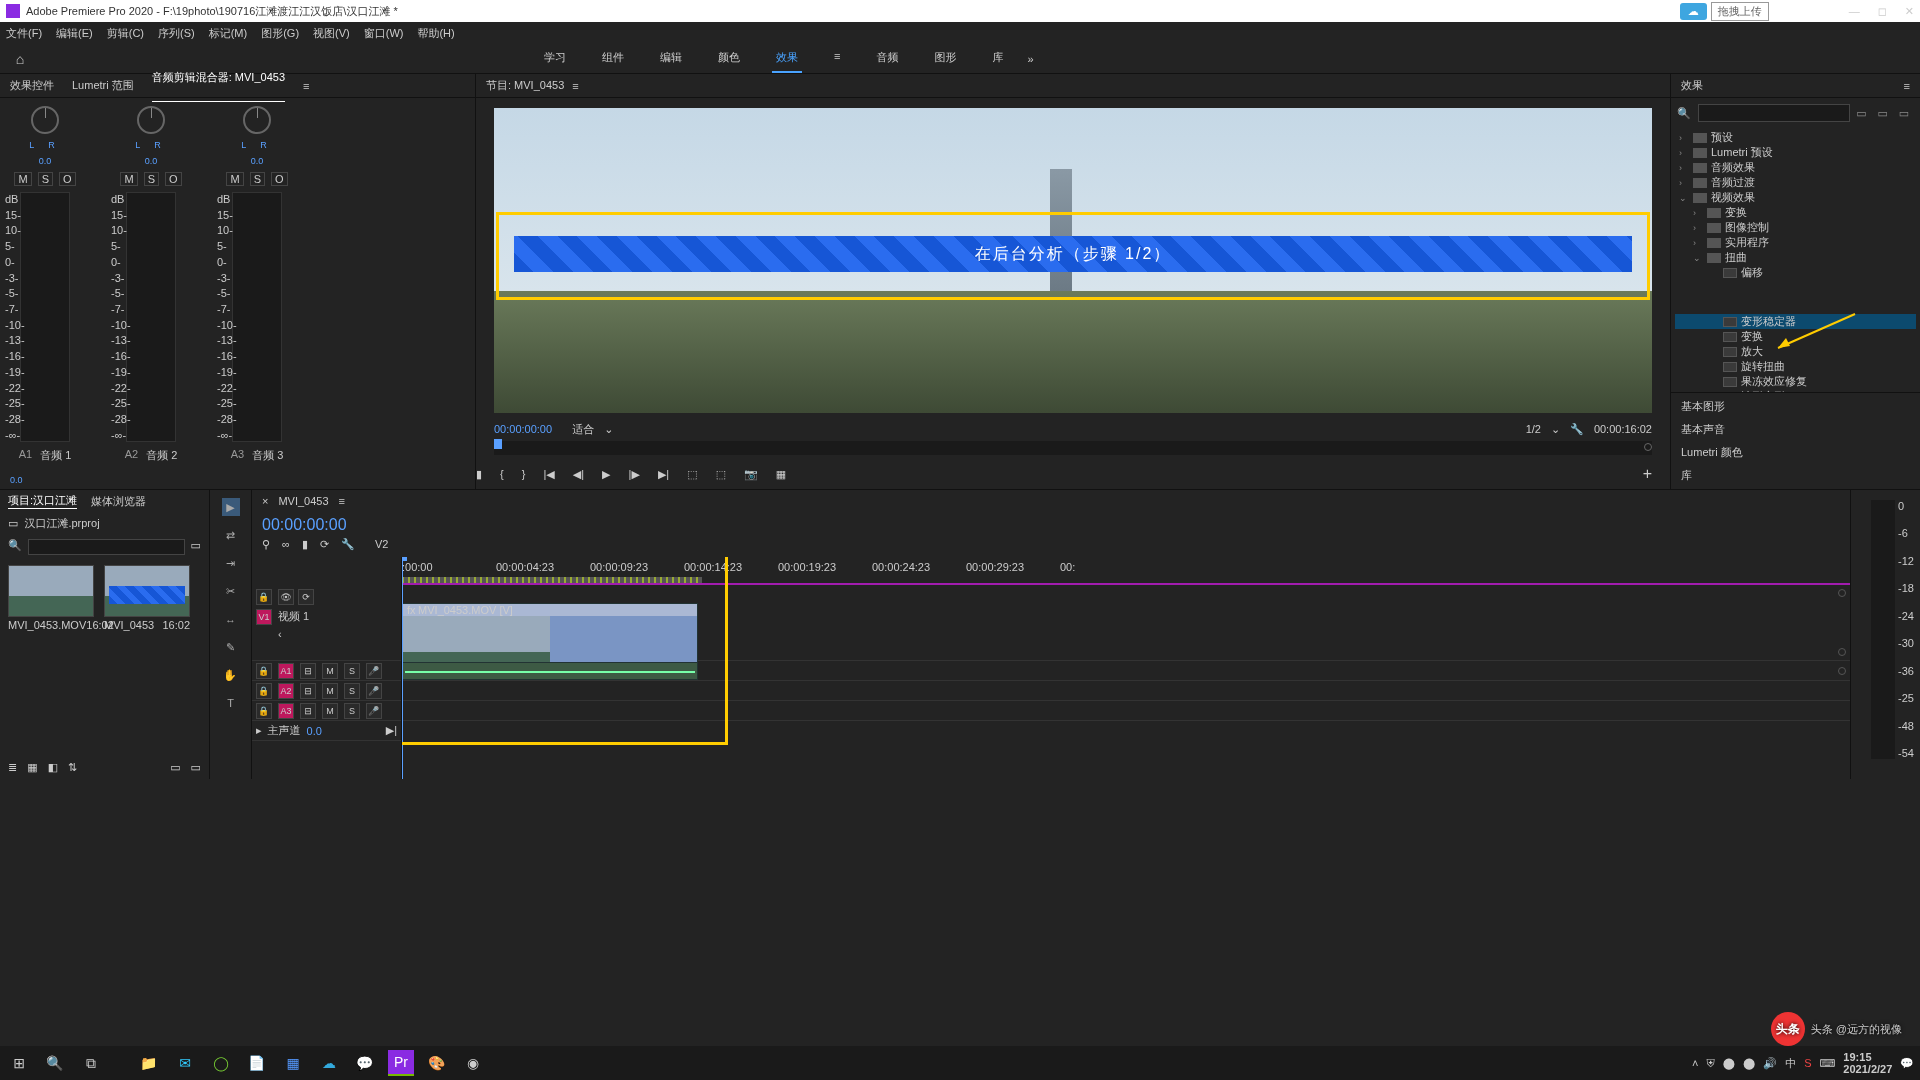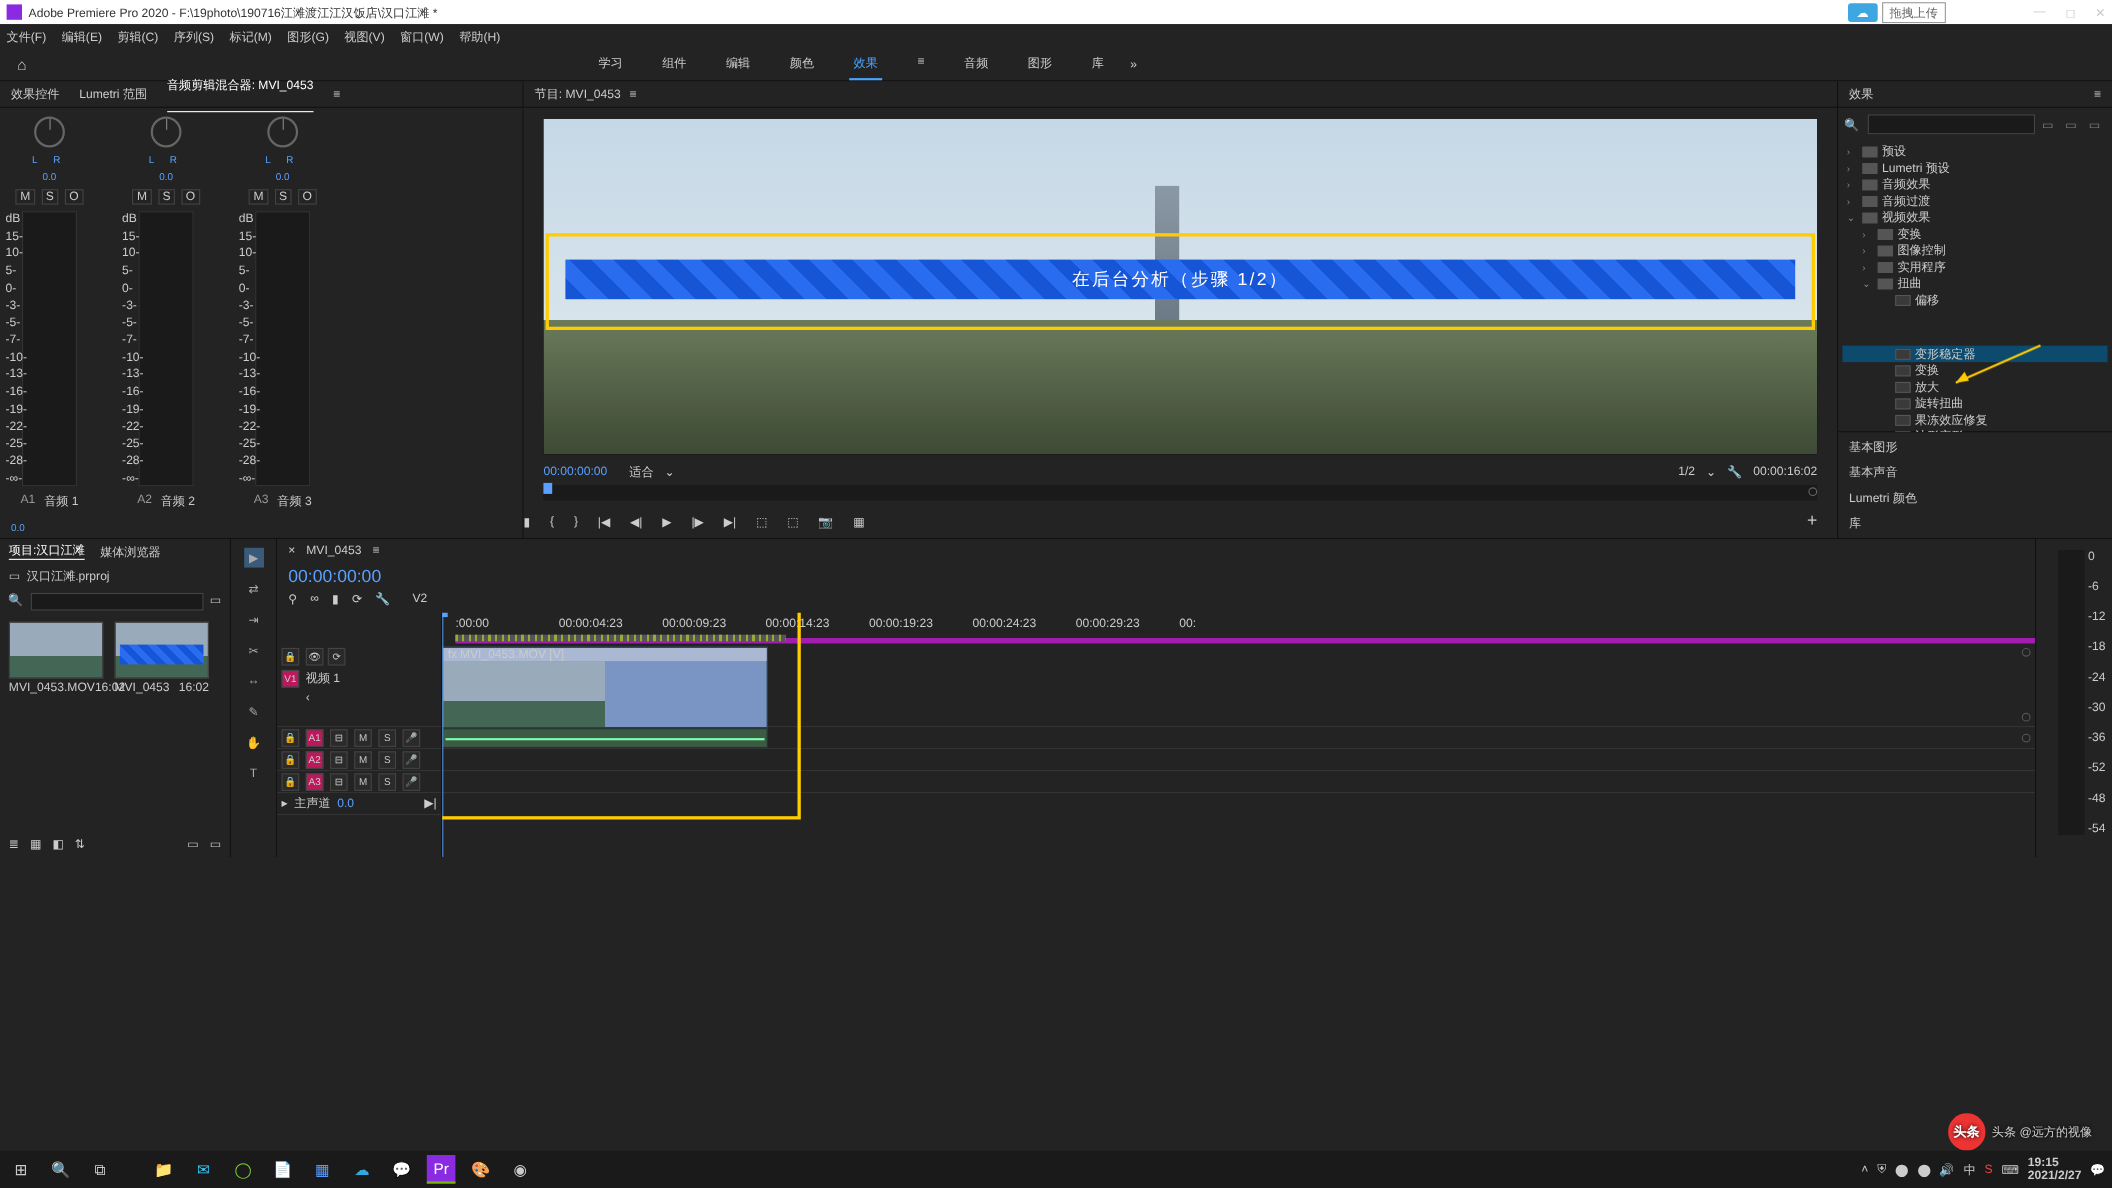--- a/index.html
+++ b/index.html
@@ -89,34 +89,34 @@
 .toolcol .t { width:18px; height:18px; color:#aaa; display:flex; align-items:center; justify-content:center; }
 .toolcol .t.sel { background:#3a5a7a; }
 
 .timeline { flex:1; background:#232323; display:flex; flex-direction:column; position:relative; }
 .tl-head { height:22px; display:flex; align-items:center; padding:0 10px; gap:10px; }
 .tl-tc { color:#5aa0ff; font-size:16px; padding:4px 10px; }
 .tl-icons { display:flex; gap:12px; padding:0 10px 6px 10px; color:#aaa; }
 .tl-body { flex:1; display:flex; }
 .tl-left { width:150px; border-right:1px solid #111; }
 .tl-right { flex:1; position:relative; overflow:hidden; }
-.ruler { height:28px; border-bottom:5px solid #a21caf; position:relative; font-size:9px; color:#999;margin-left:12px; }
+.ruler { height:28px; border-bottom:2px solid #a21caf; position:relative; font-size:9px; color:#999; }
 .ruler .tick { position:absolute; top:4px; }
 .ruler .wab { position:absolute; left:0; top:20px; height:6px; width:300px; background:#555; }
 .ruler .wab::before { content:""; position:absolute; inset:0; background:repeating-linear-gradient(90deg,#9a3 0 2px, transparent 2px 6px); }
 .playhead-line { position:absolute; left:0; top:0; bottom:0; width:1px; background:#5aa0ff; }
 .playhead-line::before { content:""; position:absolute; top:-4px; left:-4px; width:9px; height:8px; background:#5aa0ff; }
 .track { height:76px; border-bottom:1px solid #333; position:relative; }
 .track.aud { height:20px; }
 .track-head { height:76px; border-bottom:1px solid #333; display:flex; align-items:flex-start; gap:6px; padding:4px; }
 .track-head.aud { height:20px; align-items:center; }
 .th-btn { width:16px; height:16px; background:#2a2a2a; border:1px solid #444; font-size:9px; display:flex; align-items:center; justify-content:center; }
 .th-btn.on { background:#be185d; }
 .th-col { display:flex; flex-direction:column; gap:4px; }
-.clip { position:absolute; left:0; top:3px; height:74px; background:#7a95c4; border:1px solid #233; }
+.clip { position:absolute; left:0; top:18px; height:74px; background:#7a95c4; border:1px solid #233; }
 .clip .lbl { background:#aab8d4; color:#223; font-size:9px; padding:0 4px; height:12px; }
 .clip .thumb-strip { position:absolute; left:0; bottom:0; top:12px; width:50%; background:linear-gradient(#9ab 60%,#465 60%); }
 .aclip { position:absolute; left:0; top:1px; height:18px; background:#3d5a44; border:1px solid #233; }
 .aclip::after { content:""; position:absolute; left:2px; right:2px; top:8px; height:2px; background:#7fa; }
 .tl-sel-box { position:absolute; border:3px solid #ffcc00; pointer-events:none; }
 .scroll-dot { position:absolute; right:4px; width:8px; height:8px; border:1px solid #555; border-radius:50%; }
 
 .aud-meter { width:70px; background:#232323; border-left:1px solid #111; position:relative; }
 .aud-meter .bar { position:absolute; left:20px; top:10px; bottom:20px; width:24px; background:#1a1a1a; }
 .aud-meter .marks { position:absolute; right:6px; top:10px; bottom:20px; display:flex; flex-direction:column; justify-content:space-between; font-size:8px; color:#777; }
@@ -602,21 +602,21 @@
   <div class="aud-meter">
     <div class="bar"></div>
     <div class="marks" id="meter-marks">
         <div>0</div>
         <div>-6</div>
         <div>-12</div>
         <div>-18</div>
         <div>-24</div>
         <div>-30</div>
         <div>-36</div>
-        <div>-52</div>
+        <div>-25</div>
         <div>-48</div>
         <div>-54</div>
       </div>
   </div>
 </div>
 
 <div class="watermark">
   <div class="logo">头条</div>
   <span>头条 @远方的视像</span>
 </div>

